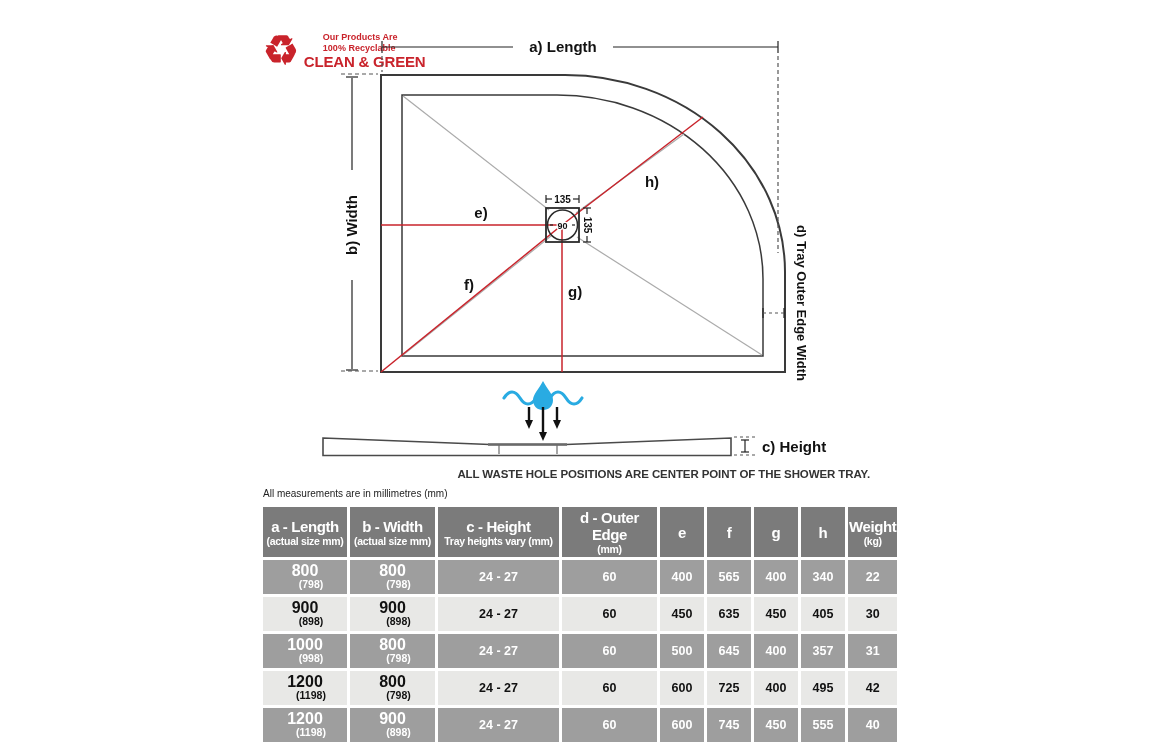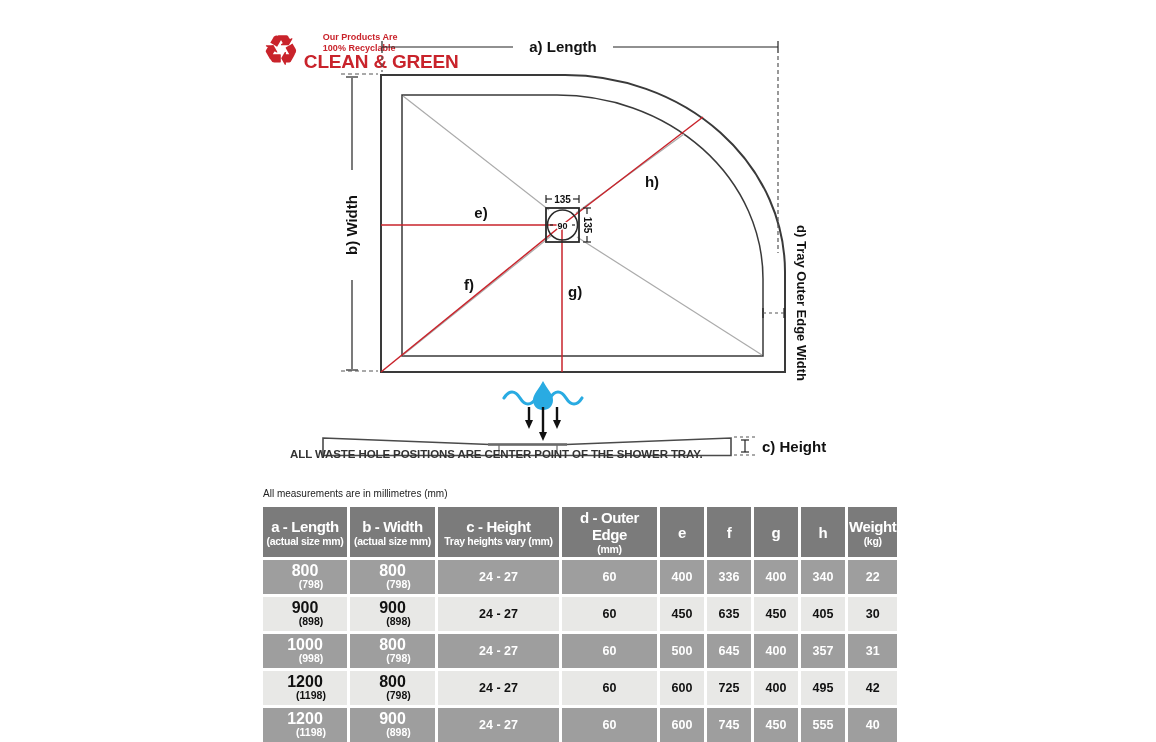--- a/index.html
+++ b/index.html
@@ -4,21 +4,21 @@
 <style>
   html,body{margin:0;padding:0;background:#fff;}
   .page{position:relative;width:1156px;height:742px;background:#fff;
         font-family:"Liberation Sans",sans-serif;overflow:hidden;}
 
   
   .logo{position:absolute;left:263px;top:28px;display:flex;align-items:center;gap:5px;}
   .recycle-glyph{font-size:40px;line-height:44px;color:#c9232b;font-weight:bold;}
   .logo-text{display:flex;flex-direction:column;}
   .logo-l1,.logo-l2{font-size:9px;font-weight:bold;color:#c9232b;line-height:11px;margin-left:19px;}
-  .logo-l3{font-size:19px;font-weight:bold;color:#c9232b;line-height:15px;letter-spacing:-.2px;}
+  .logo-l3{font-size:15px;font-weight:bold;color:#c9232b;line-height:15px;letter-spacing:-.2px;}
 
   
   svg.diagram{position:absolute;left:0;top:0;}
   .outline{fill:#ffffff;stroke:#3a3a3a;stroke-width:2;}
   .inner{fill:none;stroke:#3a3a3a;stroke-width:1.5;}
   .grayline{stroke:#ababab;stroke-width:1.2;}
   .redline{stroke:#c9232b;stroke-width:1.5;}
   .dim{stroke:#222;stroke-width:1.2;}
   .dash{stroke:#555;stroke-width:1.2;stroke-dasharray:4 3;fill:none;}
   .dash2{stroke:#555;stroke-width:1.2;stroke-dasharray:3 3;fill:none;}
@@ -27,21 +27,21 @@
   .lblv{font:bold 13px "Liberation Sans",sans-serif;fill:#111;}
   .dimtxt{font:bold 10px "Liberation Sans",sans-serif;fill:#111;
        paint-order:stroke;stroke:#fff;stroke-width:3;}
   .holetxt{font:bold 9px "Liberation Sans",sans-serif;fill:#111;
        paint-order:stroke;stroke:#fff;stroke-width:2.5;}
   .water{fill:none;stroke:#29abe2;stroke-width:3.2;stroke-linecap:round;}
   .arrow{stroke:#111;stroke-width:2.4;}
   .profile{fill:#fff;stroke:#4a4a4a;stroke-width:1.6;}
 
   
-  .caption{position:absolute;left:290px;top:448px;width:580px;text-align:left;
+  .caption{position:absolute;left:290px;top:468px;width:580px;text-align:right;
            font-size:11.5px;font-weight:bold;color:#333;letter-spacing:-.1px;}
   .units-note{position:absolute;left:263px;top:488px;font-size:10px;color:#222;text-align:right;}
 
   
   table.spec{position:absolute;left:260px;top:504px;border-collapse:separate;
              border-spacing:3px;table-layout:fixed;}
   table.spec th,table.spec td{text-align:center;vertical-align:middle;padding:2px 1px;margin-left:29px;}
   table.spec th{background:#7b7b7b;color:#fff;}
   .h1{font-size:15px;font-weight:bold;line-height:17px;letter-spacing:-.4px;}
   .h2{font-size:10.5px;font-weight:bold;line-height:12px;letter-spacing:-.3px;}
@@ -231,21 +231,21 @@
             <div class="main">800</div>
             <div class="sub">(798)</div>
           </td>
           <td>
             <div class="main">800</div>
             <div class="sub">(798)</div>
           </td>
           <td class="single">24 - 27</td>
           <td class="single">60</td>
           <td class="single">400</td>
-          <td class="single">336</td>
+          <td class="single">565</td>
           <td class="single">400</td>
           <td class="single">340</td>
           <td class="single">22</td>
         </tr>
         <tr class="light">
           <td>
             <div class="main">900</div>
             <div class="sub">(898)</div>
           </td>
           <td>

